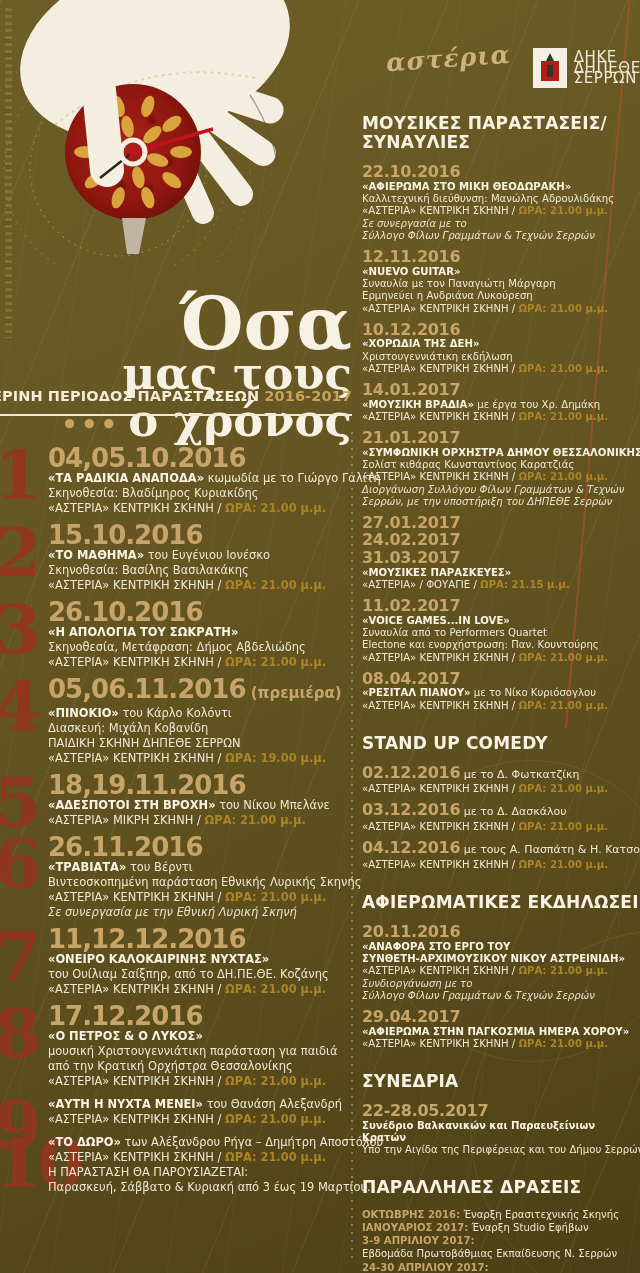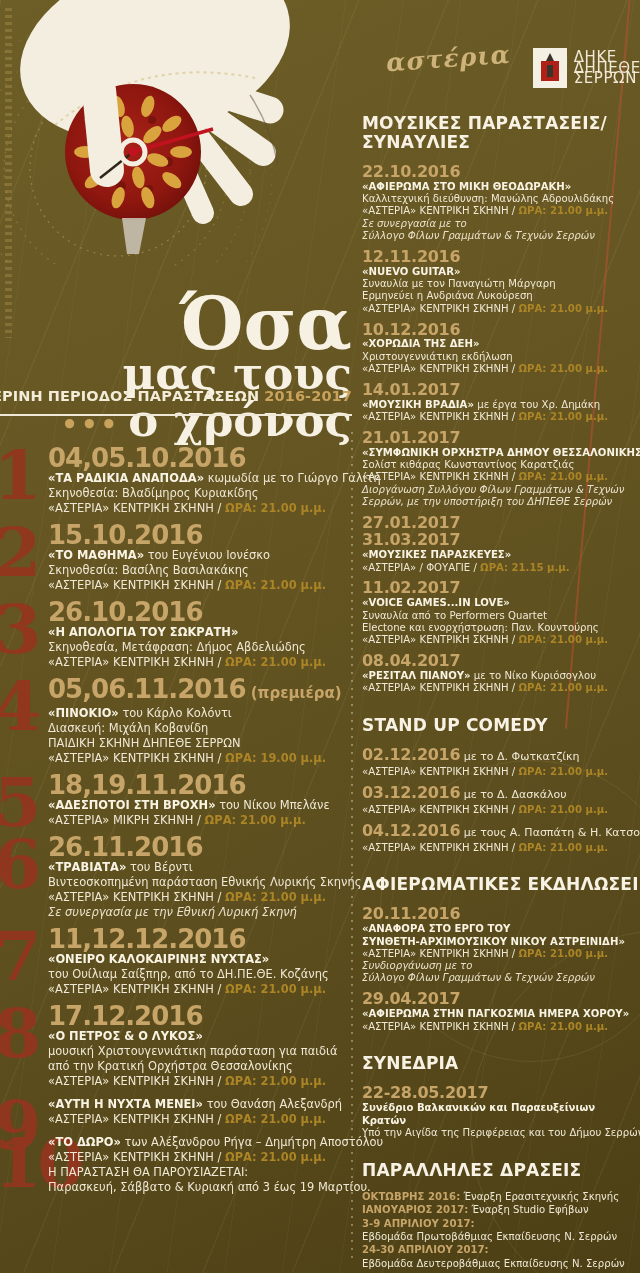--- a/index.html
+++ b/index.html
@@ -321,20 +321,21 @@
         <div class="ev-title txt"><span>«ΣΥΜΦΩΝΙΚΗ ΟΡΧΗΣΤΡΑ ΔΗΜΟΥ ΘΕΣΣΑΛΟΝΙΚΗΣ»</span></div>
         <div class="ev-line txt">Σολίστ κιθάρας Κωνσταντίνος Καρατζιάς</div>
         <div class="ev-venue txt"><span>«ΑΣΤΕΡΙΑ» ΚΕΝΤΡΙΚΗ ΣΚΗΝΗ / </span><span class="ev-time">ΩΡΑ: 21.00 μ.μ.</span></div>
         <div class="ev-italic txt">Διοργάνωση Συλλόγου Φίλων Γραμμάτων &amp; Τεχνών</div>
         <div class="ev-italic txt">Σερρών, με την υποστήριξη του ΔΗΠΕΘΕ Σερρών</div>
       </div>
     </div>
     <div class="event">
       <div class="ev-body">
         <div class="ev-date"><span class="ev-date-text">27.01.2017</span></div>
+        <div class="ev-date"><span class="ev-date-text">24.02.2017</span></div>
         <div class="ev-date"><span class="ev-date-text">31.03.2017</span></div>
         <div class="ev-title txt"><span>«ΜΟΥΣΙΚΕΣ ΠΑΡΑΣΚΕΥΕΣ»</span></div>
         <div class="ev-venue txt"><span>«ΑΣΤΕΡΙΑ» / ΦΟΥΑΓΙΕ / </span><span class="ev-time">ΩΡΑ: 21.15 μ.μ.</span></div>
       </div>
     </div>
     <div class="event">
       <div class="ev-body">
         <div class="ev-date"><span class="ev-date-text">11.02.2017</span></div>
         <div class="ev-title txt"><span>«VOICE GAMES...IN LOVE»</span></div>
         <div class="ev-line txt">Συναυλία από το Performers Quartet</div>

